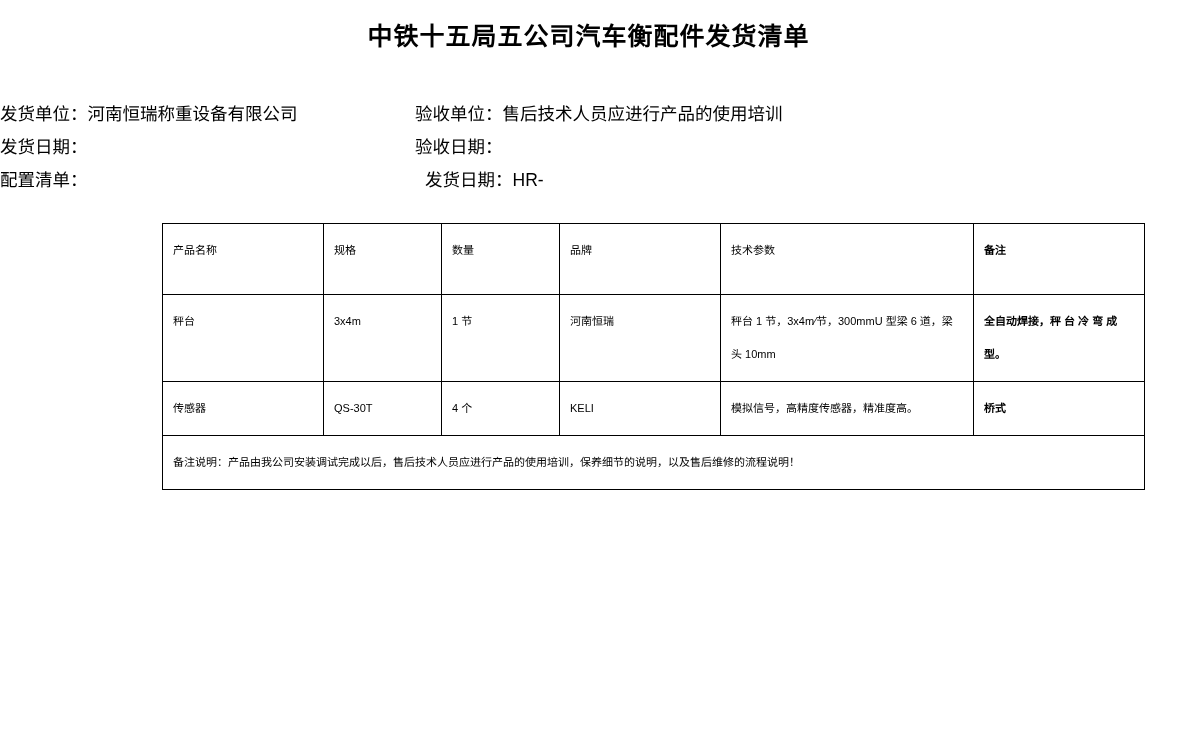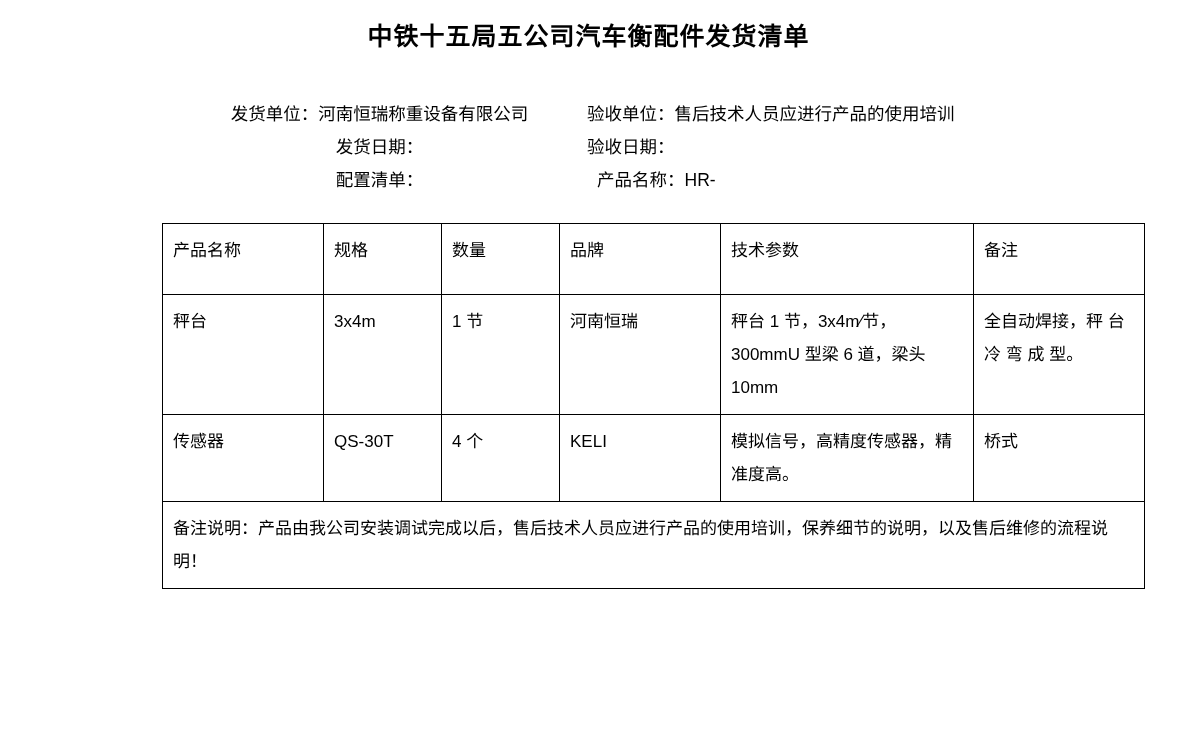--- a/index.html
+++ b/index.html
@@ -23,24 +23,22 @@
   .doc-title {
     text-align: center;
     font-size: 25px;
     font-weight: bold;
     letter-spacing: 1px;
     margin-top: 16px;
     margin-bottom: 0;
   }
   .meta {
     margin-top: 46px;
-    padding-left: 172px;
     font-size: 17.5px;
     line-height: 33px;
-    text-align: center;
   }
   .meta-row {
     display: flex;
     align-items: baseline;
   }
   .meta-left {
     width: 415px;
     flex: 0 0 415px;
     white-space: nowrap;
   }
@@ -49,34 +47,34 @@
   }
   .meta-row.indent .meta-right {
     padding-left: 10px;
   }
   table.list {
     margin-top: 26px;
     margin-left: 162px;
     width: 856px;
     border-collapse: collapse;
     table-layout: fixed;
-    font-size: 17px;
+    font-size: 11px;
   }
   table.list td {
     border: 1.5px solid #000000;
     padding: 10px 10px 10px 10px;
     vertical-align: top;
     line-height: 33px;
   }
   td.c0 { width: 140px; }
   td.c1 { width: 97px; }
   td.c2 { width: 97px; }
   td.c3 { width: 140px; }
   td.c4 { width: 232px; }
-  td.c5 { width: 150px; }
+  td.c5 { width: 150px; font-weight: bold; }
   .row-head td {
     height: 50px;
     vertical-align: middle;
   }
   .cell-multiline {
     white-space: pre-line;
   }
   .note-cell {
     padding-top: 8px;
     padding-bottom: 34px;
@@ -94,21 +92,21 @@
     <div class="meta-row">
       <div class="meta-left">发货单位：河南恒瑞称重设备有限公司</div>
       <div class="meta-right">验收单位：售后技术人员应进行产品的使用培训</div>
     </div>
     <div class="meta-row">
       <div class="meta-left">发货日期：</div>
       <div class="meta-right">验收日期：</div>
     </div>
     <div class="meta-row indent">
       <div class="meta-left">配置清单：</div>
-      <div class="meta-right">产品名称：HR-</div>
+      <div class="meta-right">发货日期：HR-</div>
     </div>
   </div>
 
   <table class="list">
     <tbody>
       <tr class="row-head">
         <td class="c0">产品名称</td>
         <td class="c1">规格</td>
         <td class="c2">数量</td>
         <td class="c3">品牌</td>

